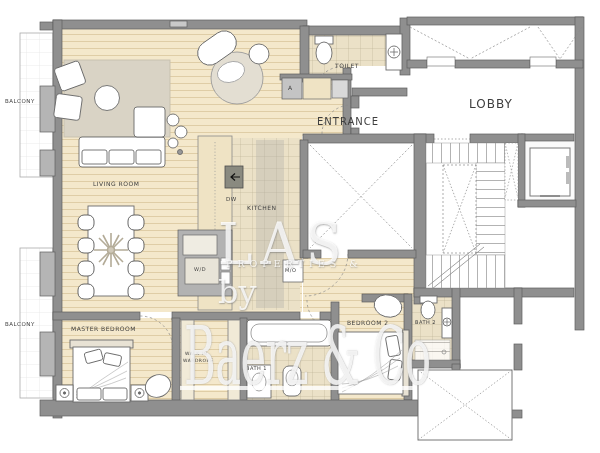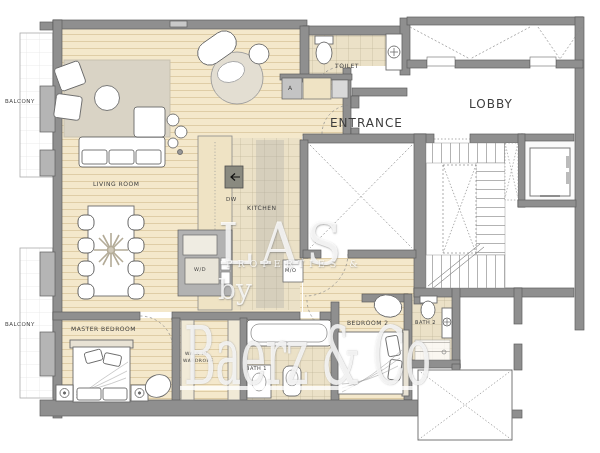--- a/index.html
+++ b/index.html
@@ -259,33 +259,33 @@
     <path d="M 447,319 V 325 M 444,322 H 450" stroke="#6a6a6a" stroke-width="0.7"></path>
     <rect x="415" y="340" width="35" height="20" fill="url(#hsteps)" opacity="0.75" stroke="#9a9a9a" stroke-width="0.6"></rect>
     <circle cx="444" cy="352" r="2" fill="none" stroke="#8a8a8a" stroke-width="0.7"></circle>
   </g>
 </svg>
 
 <div class="lbl" style="left:5px;top:99px;font-size:5.5px;">BALCONY</div>
 <div class="lbl" style="left:5px;top:322px;font-size:5.5px;">BALCONY</div>
 <div class="lbl" style="left:93px;top:181px;font-size:6px;">LIVING ROOM</div>
 <div class="lbl" style="left:335px;top:63px;font-size:6px;">TOILET</div>
-<div class="lbl" style="left:294px;top:117px;font-size:12px;letter-spacing:1px;padding-left:36px;">ENTRANCE</div>
+<div class="lbl" style="left:281px;top:117px;font-size:10px;letter-spacing:1px;padding-left:36px;">ENTRANCE</div>
 <div class="lbl" style="left:469px;top:98px;font-size:12px;letter-spacing:1px;">LOBBY</div>
 <div class="lbl" style="left:288px;top:85px;font-size:6px;">A</div>
 <div class="lbl" style="left:226px;top:197px;font-size:5.5px;">DW</div>
 <div class="lbl" style="left:247px;top:205px;font-size:6px;">KITCHEN</div>
 <div class="lbl" style="left:194px;top:267px;font-size:5px;">W/D</div>
 <div class="lbl" style="left:285px;top:268px;font-size:5px;">M/O</div>
 <div class="lbl" style="left:71px;top:326px;font-size:6px;">MASTER BEDROOM</div>
 <div class="lbl" style="left:185px;top:352px;font-size:4.5px;">WALK IN</div>
 <div class="lbl" style="left:183px;top:359px;font-size:4.5px;">WARDROBE</div>
 <div class="lbl" style="left:246px;top:366px;font-size:5px;">BATH 1</div>
 <div class="lbl" style="left:347px;top:320px;font-size:6px;">BEDROOM 2</div>
 <div class="lbl" style="left:415px;top:320px;font-size:5px;">BATH 2</div>
 
 <div class="wm" style="left:218px;top:216px;font-size:52px;letter-spacing:8px;transform:scaleY(1.1);transform-origin:left top;">LAS</div>
 <div class="wm" style="left:226px;top:259px;font-size:9.5px;letter-spacing:5px;">PROPERTIES &amp;</div>
-<div class="wm" style="left:218px;top:276px;font-size:28px;">by</div>
+<div class="wm" style="left:218px;top:276px;font-size:32px;">by</div>
 <div class="wm-rule" style="left:180px;top:386px;width:234px;height:4px;"></div>
 <div class="wm" style="left:184px;top:316px;font-size:70px;letter-spacing:-1px;transform:scale(0.62,1.15);transform-origin:left top;">Baerz &amp; Co</div>
 
 </div>
 
 </body></html>

